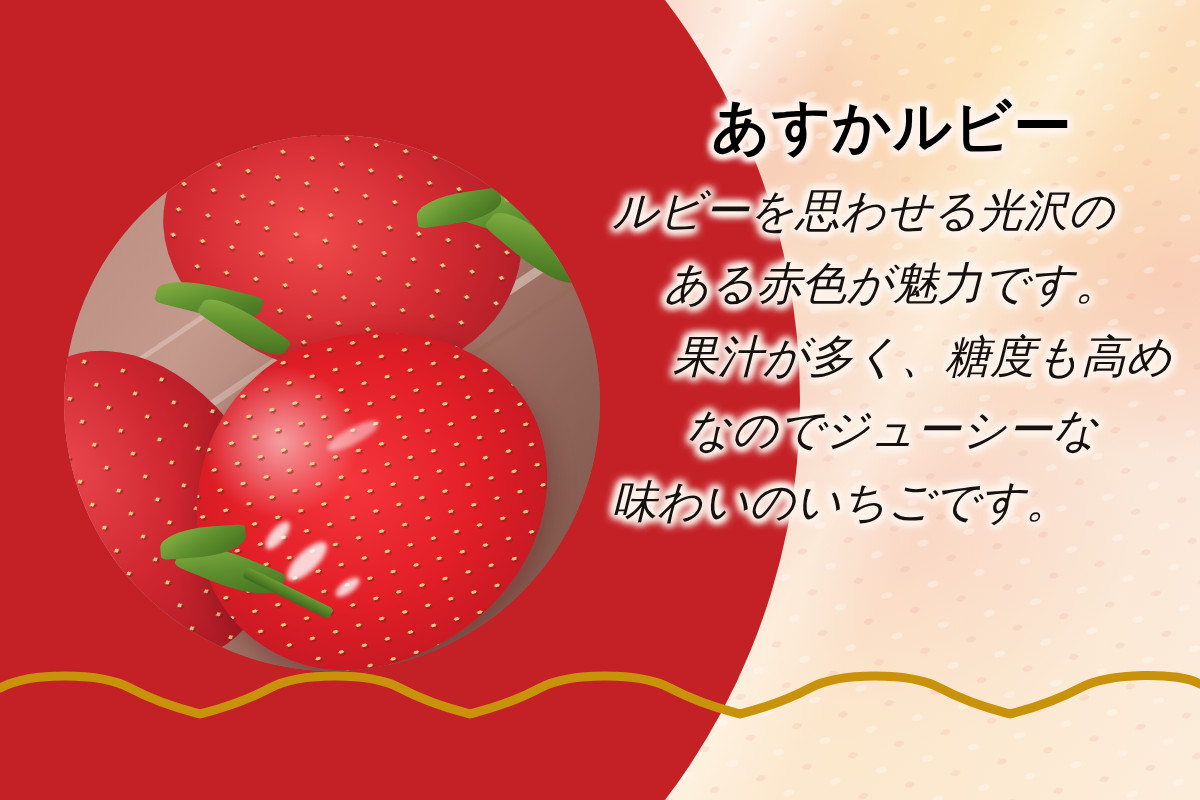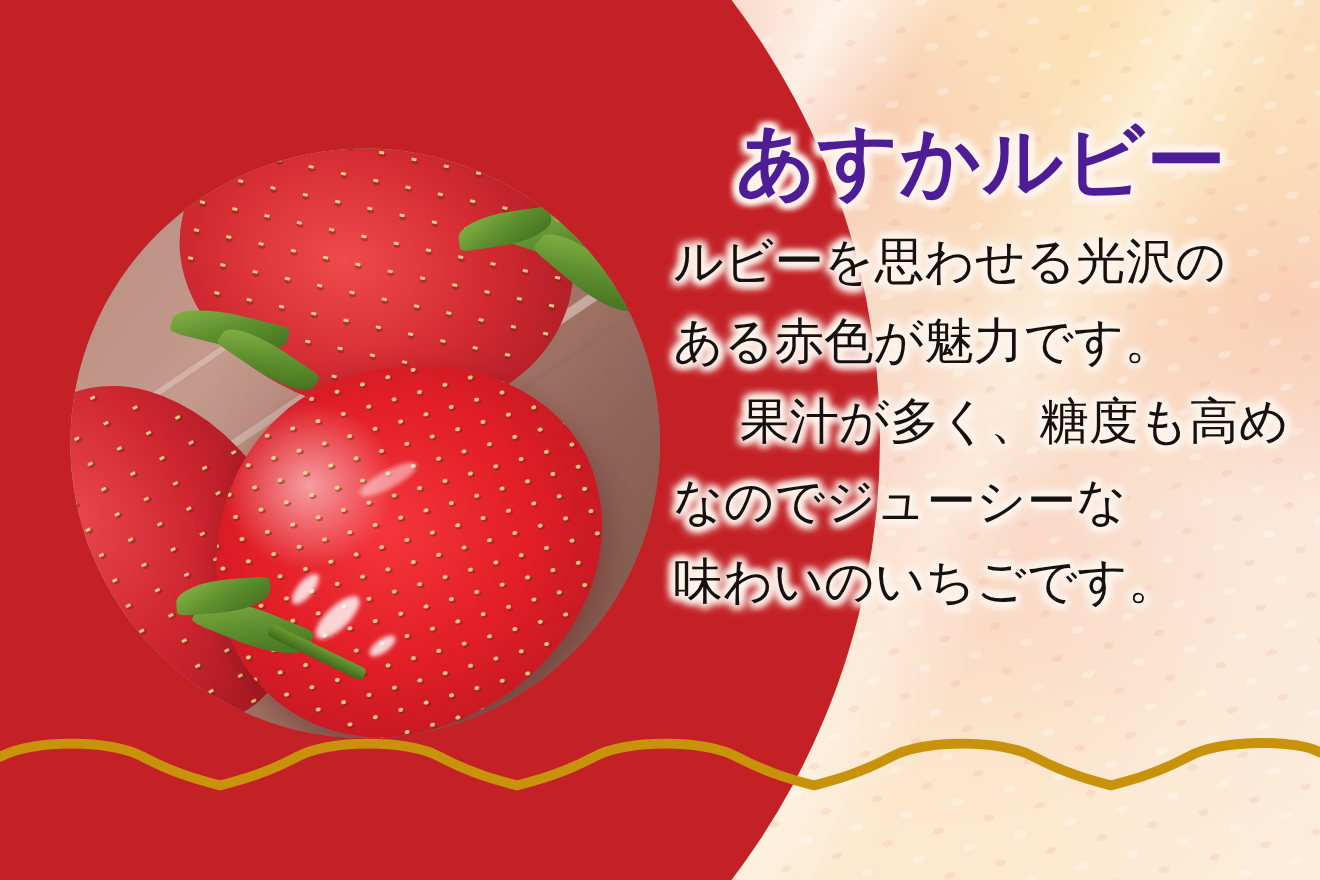--- a/index.html
+++ b/index.html
@@ -151,56 +151,57 @@
     pointer-events:none;
   }
 
   
   .copy{
     position:absolute;
     left:612px;top:96px;
     width:560px;
   }
   .title{
-    margin:12px;
+    margin:0;
     font-family:"DejaVu Serif","Liberation Serif",serif;
     font-weight:700;
-    font-size:72px;
+    font-size:58px;
     line-height:1.05;
-    color:#4c1d95;
+    color:#000000;
     letter-spacing:1px;
     text-align:center;
     text-shadow:
       0 0 10px #FFF3EC, 0 0 10px #FFF3EC, 0 0 10px #FFF3EC,
       3px 0 5px #FFF3EC, -3px 0 5px #FFF3EC,
       0 3px 5px #FFF3EC, 0 -3px 5px #FFF3EC,
       4px 4px 7px #FFF3EC, -4px -4px 7px #FFF3EC,
       4px -4px 7px #FFF3EC, -4px 4px 7px #FFF3EC;
   }
   .body-copy{
     margin:18px 0 0 0;
     font-family:"DejaVu Serif","Liberation Serif",serif;
     font-size:45px;
     line-height:1.62;
     color:#16100e;
     text-align:center;
+    font-style:italic;
   }
   .body-copy .ln{
     display:block;
     text-shadow:
       0 0 9px #FFF4EC, 0 0 9px #FFF4EC, 0 0 9px #FFF4EC,
       3px 0 6px #FFF4EC, -3px 0 6px #FFF4EC,
       0 3px 6px #FFF4EC, 0 -3px 6px #FFF4EC,
       4px 4px 8px #FFF4EC, -4px -4px 8px #FFF4EC,
       4px -4px 8px #FFF4EC, -4px 4px 8px #FFF4EC;
   }
   .body-copy .ln.l1{text-align:left;}
-  .body-copy .ln.l2{text-align:left;}
+  .body-copy .ln.l2{text-align:center;}
   .body-copy .ln.l3{text-align:right;}
-  .body-copy .ln.l4{text-align:left;}
+  .body-copy .ln.l4{text-align:center;}
   .body-copy .ln.l5{text-align:left;}
 </style>
 </head>
 <body>
 
 <div class="banner">
 
   <div class="bg-photo"></div>
   <div class="bg-seeds"></div>
   <div class="bg-ghost-text">ご</div>

